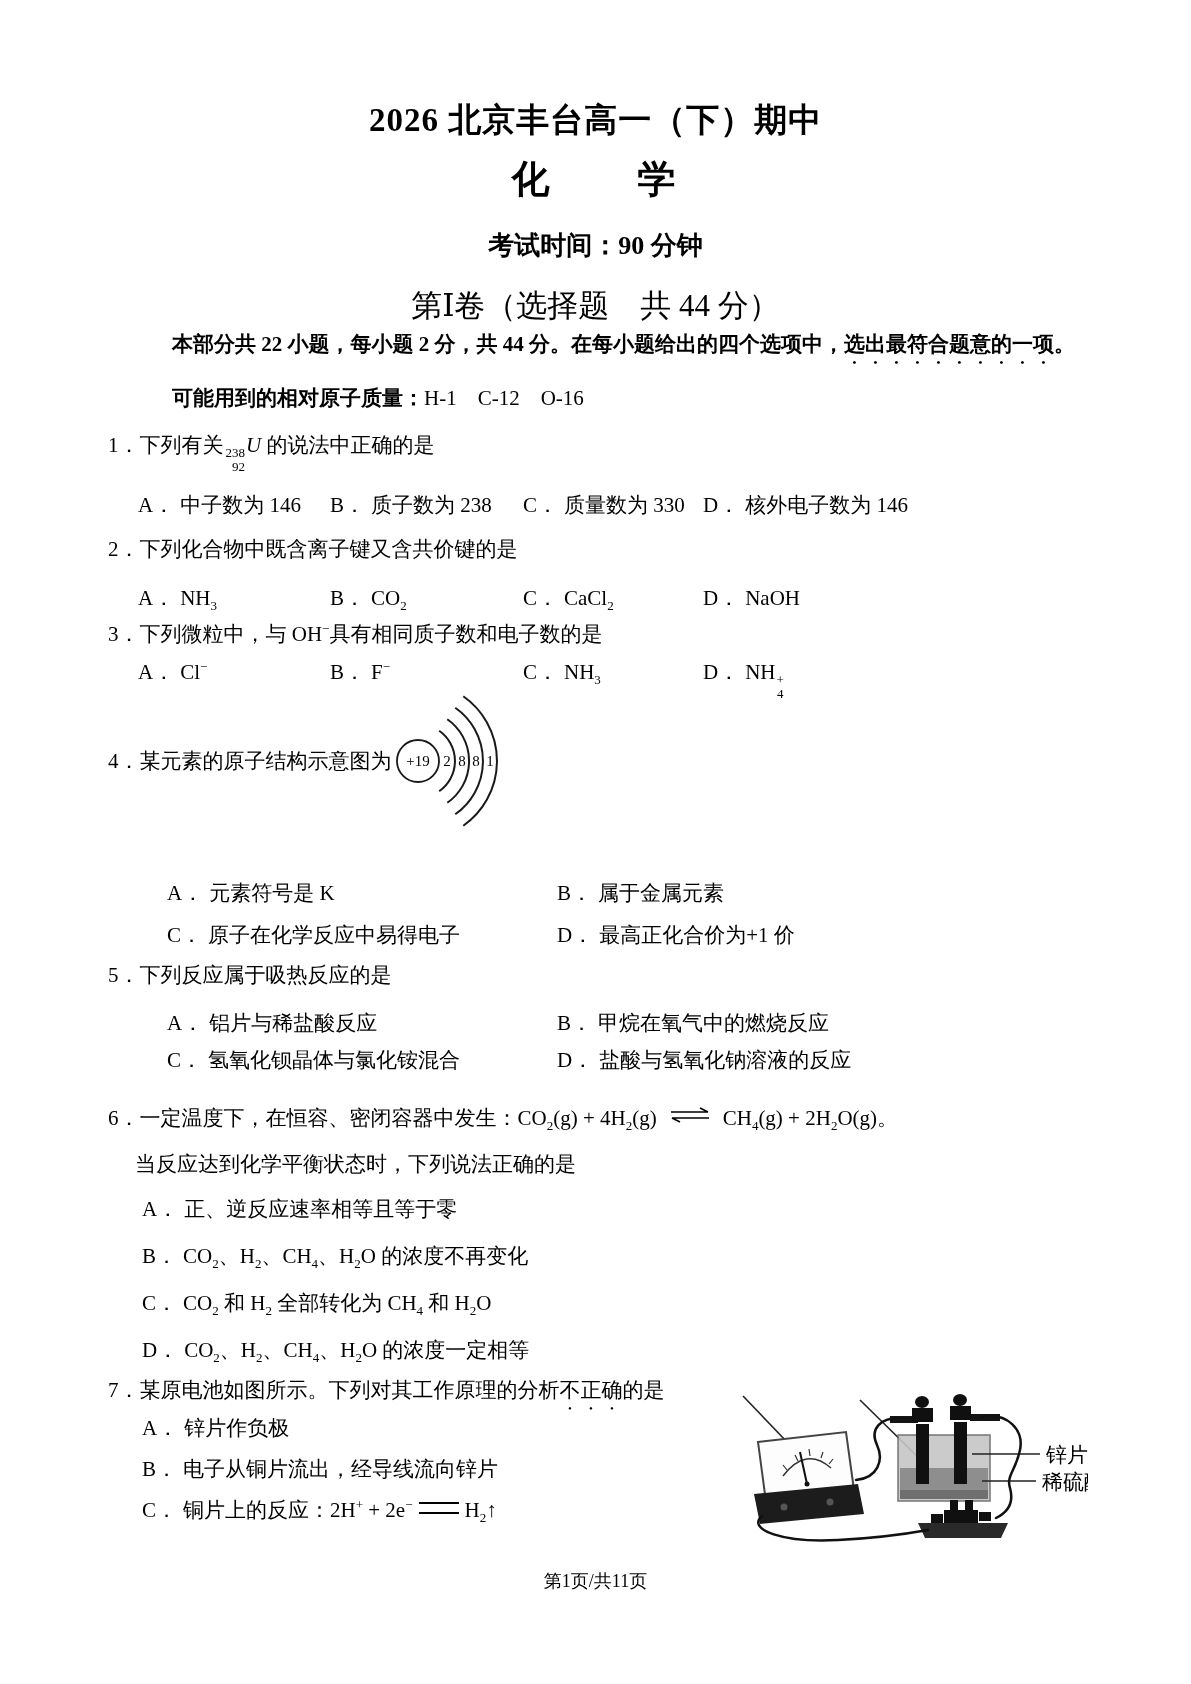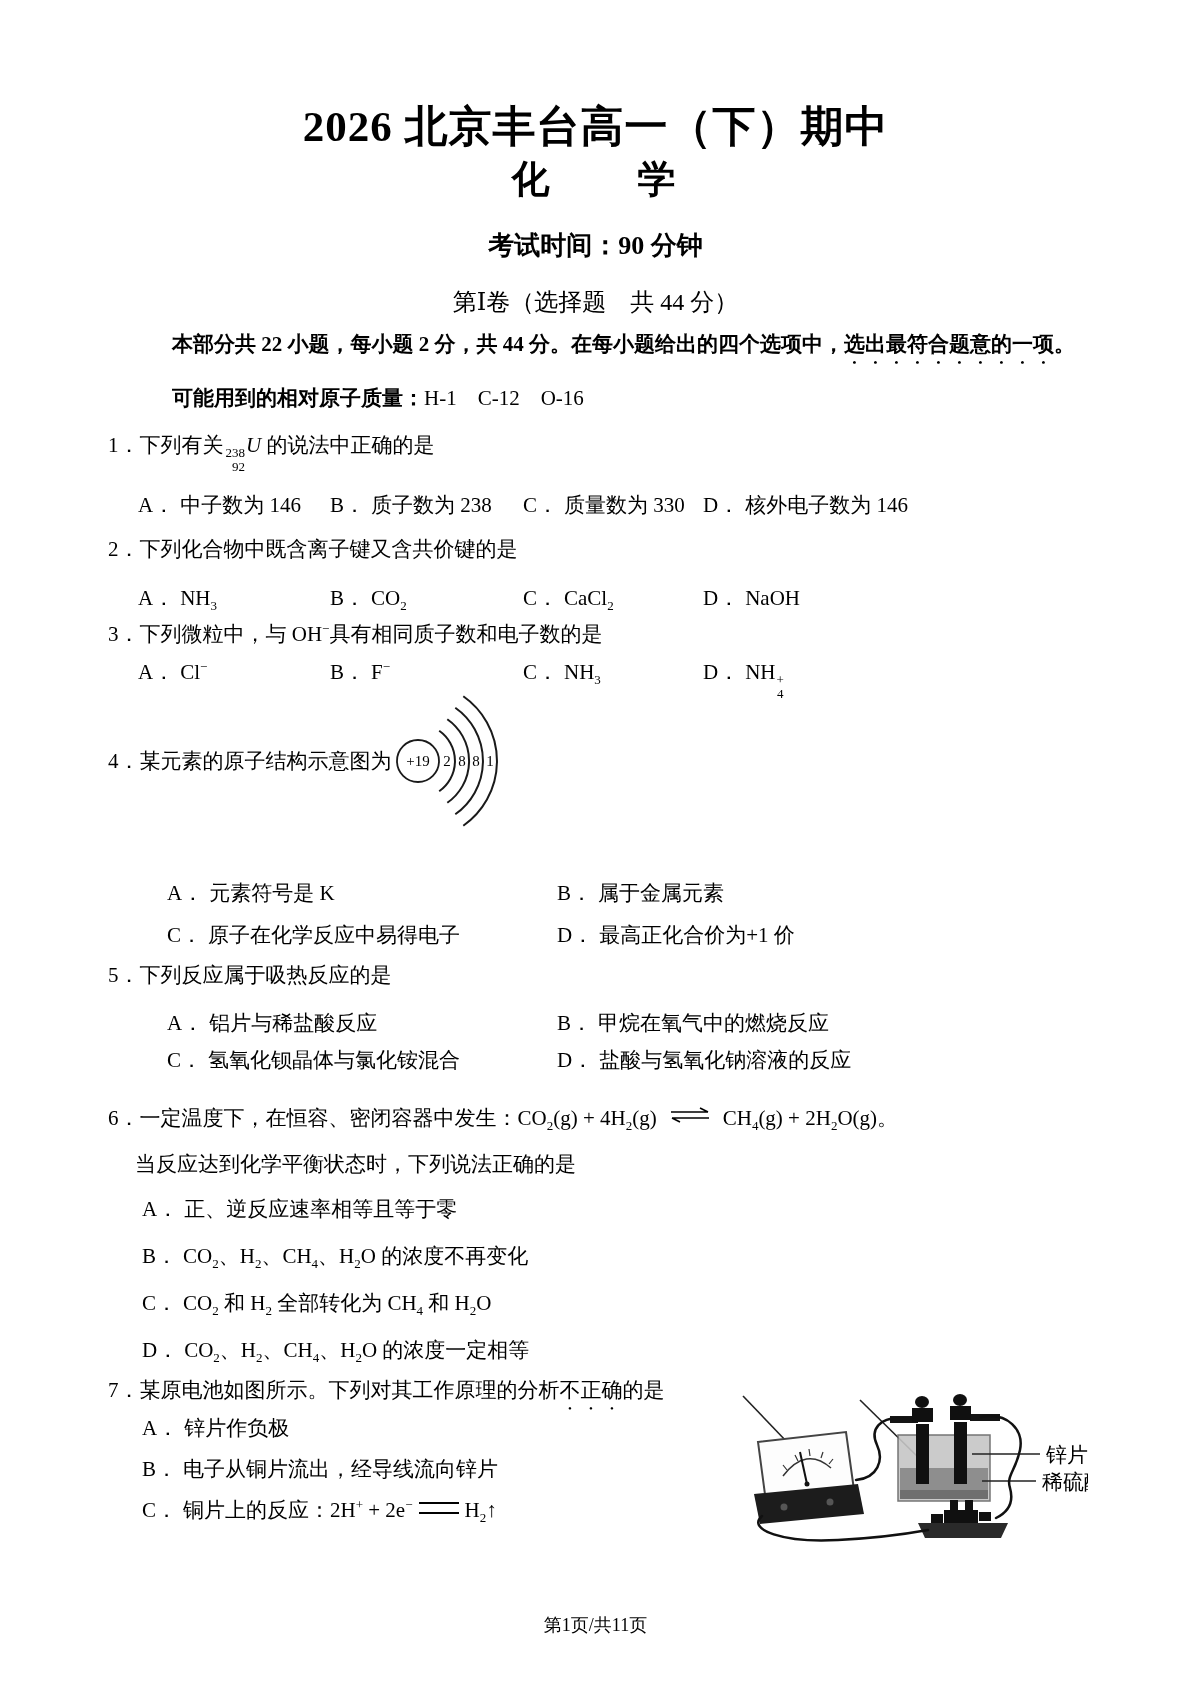--- a/index.html
+++ b/index.html
@@ -1,25 +1,25 @@
 <!DOCTYPE html>
 <html><head>
 <meta charset="utf-8">
 <style>
   html,body{margin:0;padding:0;background:#e8e8e8;}
   .page{position:relative;width:1191px;height:1684px;margin:0 auto;background:#ffffff;
         color:#000;font-family:"Liberation Serif","DejaVu Serif",serif;font-size:21px;overflow:hidden;}
   .blk{position:absolute;white-space:nowrap;line-height:1.25;}
   .c{left:0;width:100%;text-align:center;}
   .b{font-weight:bold;}
-  .t-title{font-size:43px;letter-spacing:1px;}
+  .t-title{font-size:33px;letter-spacing:1px;}
   .t-subject{font-size:38px;letter-spacing:4px;}
   .t-time{font-size:26px;}
-  .t-section{font-size:24px;}
-  .t-footer{font-size:18px;margin-top:44px;}
+  .t-section{font-size:31px;}
+  .t-footer{font-size:18px;}
   sub,sup{font-size:13px;line-height:0;}
   .it{font-style:italic;}
   .emph{-webkit-text-emphasis:filled dot;-webkit-text-emphasis-position:under right;
         text-emphasis:filled dot;text-emphasis-position:under right;}
   .iso{display:inline-flex;flex-direction:column;align-items:flex-end;font-size:13px;
        line-height:1.05;vertical-align:-5px;margin:0 1px 0 2px;}
   .ssk{display:inline-flex;flex-direction:column;align-items:center;font-size:13px;
        line-height:1.05;vertical-align:-5px;margin-left:1px;}
   .eqd{display:inline-block;width:40px;height:8px;border-top:2px solid #000;
        border-bottom:2px solid #000;margin:0 6px;vertical-align:3px;}

